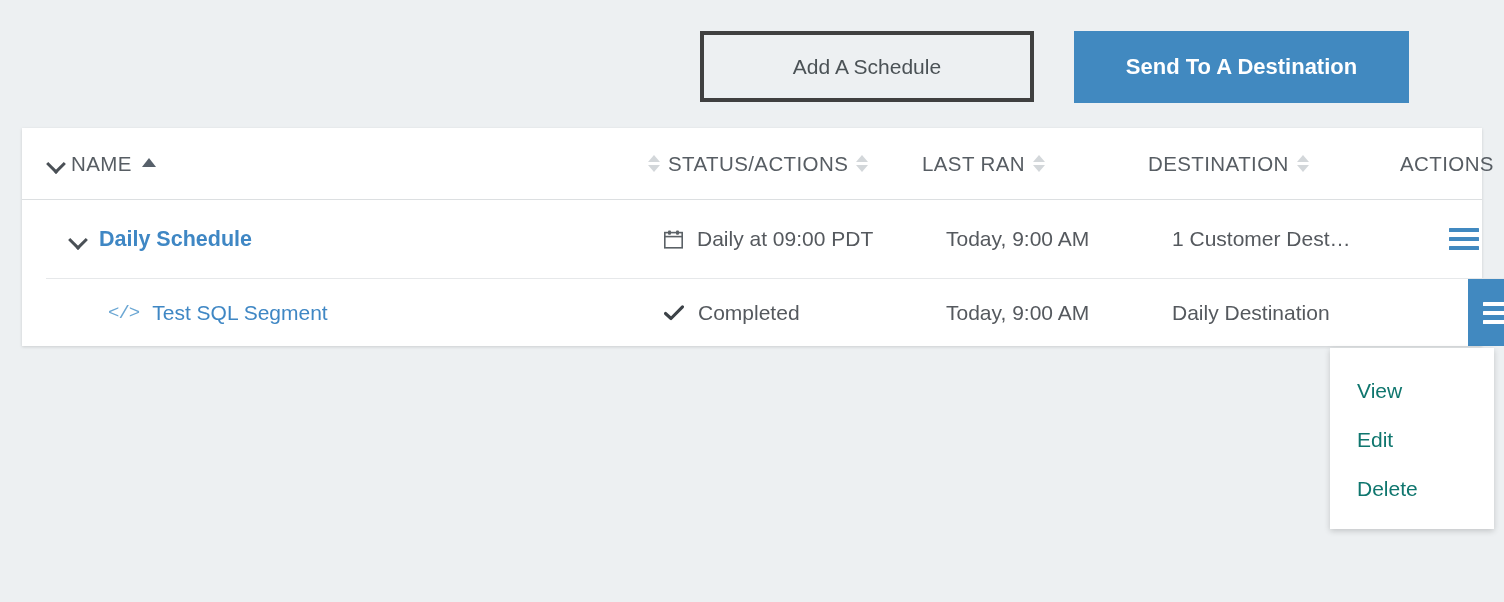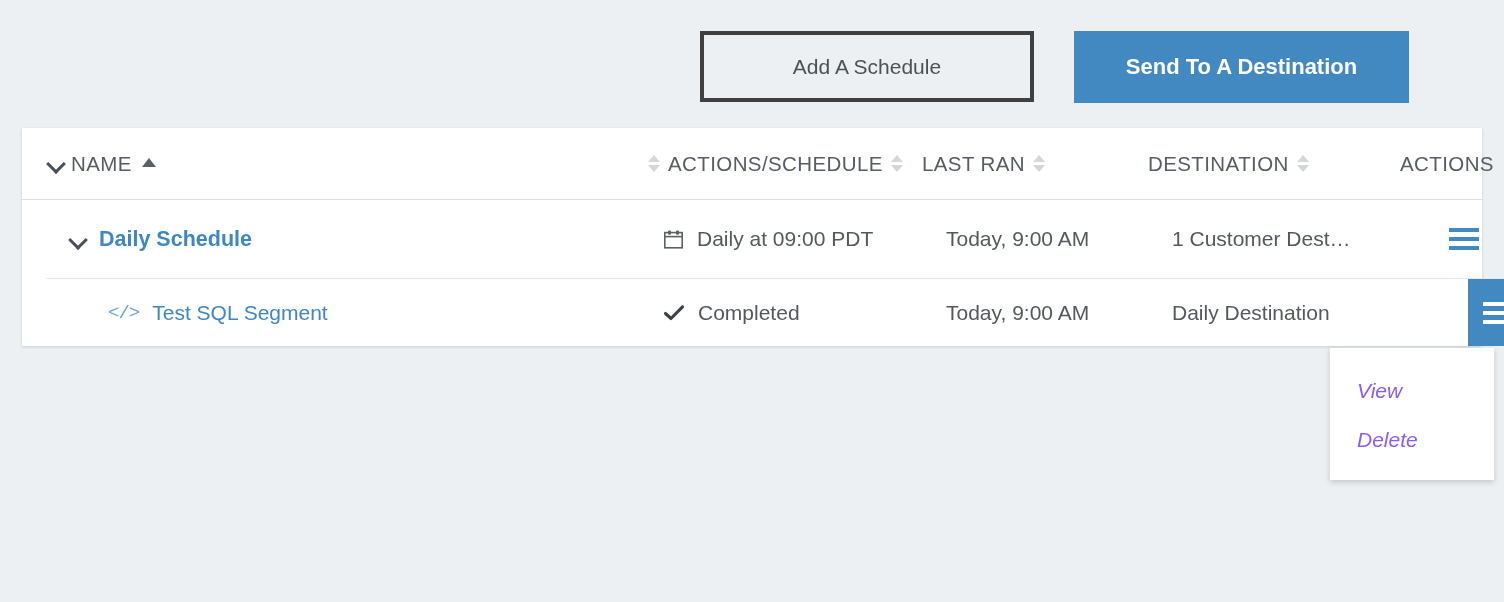--- a/index.html
+++ b/index.html
@@ -272,26 +272,25 @@
     top: 348px;
     width: 164px;
     background: #ffffff;
     box-shadow: 0 2px 6px rgba(0,0,0,0.18);
     padding: 18px 0 16px 0;
     z-index: 50;
   }
   .dd-item {
     display: block;
     padding: 12.5px 0 12.5px 27px;
-    color: #8b5cf6;
+    color: #0f766e;
     font-size: 21px;
     text-decoration: none;
     cursor: pointer;
     white-space: nowrap;
-    font-style: italic;
   }
 </style>
 </head>
 <body>
 
 <div class="page-header">
 
   <button class="btn-secondary">Add A Schedule</button>
 
   <button class="btn-primary">Send To A Destination</button>
@@ -305,21 +304,21 @@
       <span class="chev"></span>
       <span style="margin-left:6px;">NAME</span>
       <span class="sort-asc"></span>
     </div>
 
     <div class="col-status th th-status">
       <span class="sort-both">
         <span class="up"></span>
           <span class="dn"></span>
       </span>
-      <span>ACTIONS/SCHEDULE</span>
+      <span>STATUS/ACTIONS</span>
       <span class="sort-both">
         <span class="up"></span>
           <span class="dn"></span>
       </span>
     </div>
 
     <div class="col-ran th th-ran">
       <span>LAST RAN</span>
       <span class="sort-both">
         <span class="up"></span>
@@ -409,14 +408,15 @@
             <span></span>
             <span></span>
         </span>
       </div>
     </div>
   </div>
 </div>
 
 <div class="dropdown">
   <a class="dd-item" href="#">View</a>
+  <a class="dd-item" href="#">Edit</a>
   <a class="dd-item" href="#">Delete</a>
 </div>
 
 </body></html>

